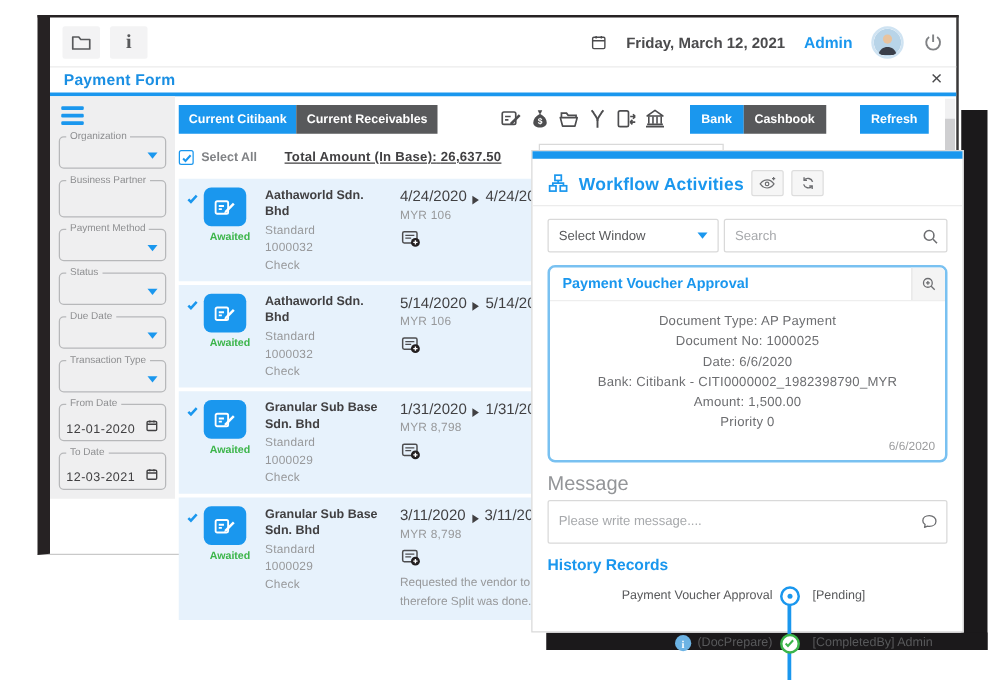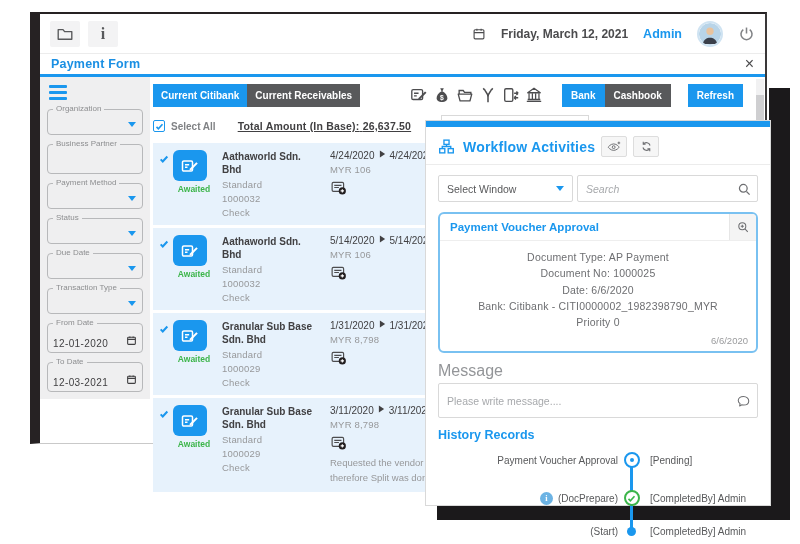--- a/index.html
+++ b/index.html
@@ -30,21 +30,21 @@
     border:2px solid #cfe3f2; }
 
   .pf-bar { height:23px; display:flex; align-items:center; padding:0 11px;
     border-bottom:3px solid #1a97ee; }
   .pf-title { color:#1a8fe3; font-size:12.5px; font-weight:bold; letter-spacing:.2px; }
   .pf-close { margin-left:auto; color:#4b4b4d; font-size:16px; line-height:1; cursor:pointer; }
 
   .mw-body { display:flex; height:363px; }
 
   
-  .sidebar { width:110px; background:#efeff0; padding:5px 7px; height:322px; flex:none; }
+  .sidebar { width:100px; background:#efeff0; padding:5px 7px; height:322px; flex:none; }
   .burger { margin:3px 0 9px 2px; }
   .burger div { width:18px; height:3px; background:#1a97ee; margin-bottom:3px; border-radius:1px; }
   .field { position:relative; border:1px solid #b7b8ba; border-radius:4px;
     height:26px; margin-bottom:9px; padding:9px 5px 0 5px; }
   .field.dt { height:30px; }
   .field-label { position:absolute; top:-6px; left:5px; background:#efeff0;
     padding:0 3px; font-size:8px; color:#8d8e90; white-space:nowrap; }
   .caret { position:absolute; right:6px; bottom:7px; width:0; height:0;
     border-left:4px solid transparent; border-right:4px solid transparent;
     border-top:5px solid #1a97ee; }
@@ -86,21 +86,21 @@
   .prow { background:#e7f2fc; margin-bottom:3px; display:flex; padding:7px 6px; }
   .rcheck { width:14px; padding-top:4px; cursor:pointer; }
   .tilecol { width:42px; text-align:center; }
   .tile { width:34px; height:31px; background:#1a97ee; border-radius:6px;
     display:flex; align-items:center; justify-content:center; cursor:pointer; }
   .awaited { font-size:8.5px; font-weight:bold; color:#3cb54a; margin-top:3px; }
   .namecol { width:100px; margin-left:7px; }
   .bpname { font-size:10px; font-weight:bold; color:#414042; line-height:1.3; }
   .gline { font-size:9.5px; color:#97989a; margin-top:3px; letter-spacing:.2px; }
   .datecol { width:150px; margin-left:8px; }
-  .dates { font-size:10px; color:#414042; display:flex; align-items:flex-start; gap:4px;
+  .dates { font-size:12px; color:#414042; display:flex; align-items:flex-end; gap:4px;
     white-space:nowrap; }
   .docplus { display:inline-block; margin-top:4px; cursor:pointer; }
   .note { font-size:9.5px; color:#97989a; line-height:1.6; }
   .rightcol { margin-left:4px; width:42px; overflow:hidden; white-space:nowrap;
     font-size:10px; color:#414042; padding-top:2px; }
 
   
   #workflow-panel { position:absolute; left:425px; top:120px; width:346px; height:386px;
     background:#fff; border:1px solid #d9d9d9; z-index:5; }
   .wf-strip { height:6px; background:#1a97ee; }
@@ -115,21 +115,21 @@
   .wf-controls { display:flex; gap:4px; padding:10px 12px 0; }
   .wf-select { flex:1; height:27px; border:1px solid #d9d9d9; border-radius:2px;
     display:flex; align-items:center; padding:0 8px; font-size:10.5px; color:#58595b;
     cursor:pointer; }
   .wf-select .caret2 { margin-left:auto; width:0; height:0;
     border-left:4px solid transparent; border-right:4px solid transparent;
     border-top:5px solid #1a97ee; }
   .wf-search { flex:1; height:27px; border:1px solid #d9d9d9; border-radius:2px;
     display:flex; align-items:center; }
   .wf-search input { flex:1; min-width:0; border:none; outline:none; font-size:10.5px;
-    padding:0 8px; background:transparent; color:#414042; font-family:inherit;font-style:italic; }
+    padding:0 8px; background:transparent; color:#414042; font-family:inherit; }
   .wf-search .mag { width:26px; display:flex; justify-content:center; cursor:pointer; }
 
   .wf-card { margin:10px 12px 0; border:2px solid #79c1f1; border-radius:6px; overflow:hidden; }
   .wf-card-head { display:flex; align-items:stretch; border-bottom:1px solid #eee; }
   .wf-card-title { flex:1; font-size:11.5px; font-weight:bold; color:#1a97ee;
     padding:7px 10px; }
   .wf-zoombtn { width:27px; background:#f4f4f4; border-left:1px solid #e6e6e6;
     display:flex; align-items:center; justify-content:center; cursor:pointer; }
   .wf-card-body { padding:8px 10px 0; font-size:10.5px; color:#6d6e71; line-height:1.55;
     letter-spacing:.2px;text-align:center; }
@@ -582,20 +582,21 @@
             <path d="M9 6.8v4.4M6.8 9h4.4"></path>
             <path d="M12.8 12.8l4 4"></path>
           </svg>
       </span>
     </div>
     <div class="wf-card-body">
       <div>Document Type: AP Payment</div>
       <div>Document No: 1000025</div>
       <div>Date: 6/6/2020</div>
       <div>Bank: Citibank - CITI0000002_1982398790_MYR</div>
+      <div>Amount: 1,500.00</div>
       <div>Priority 0</div>
     </div>
     <div class="wf-card-date">6/6/2020</div>
   </div>
 
   <div class="wf-msg-label">Message</div>
   <div class="wf-msgbox">
     <input placeholder="Please write message...." style="">
     <span class="chat">
       <svg width="15" height="14" viewBox="0 0 20 20" fill="none" stroke="#6d6e71" stroke-width="1.5">

